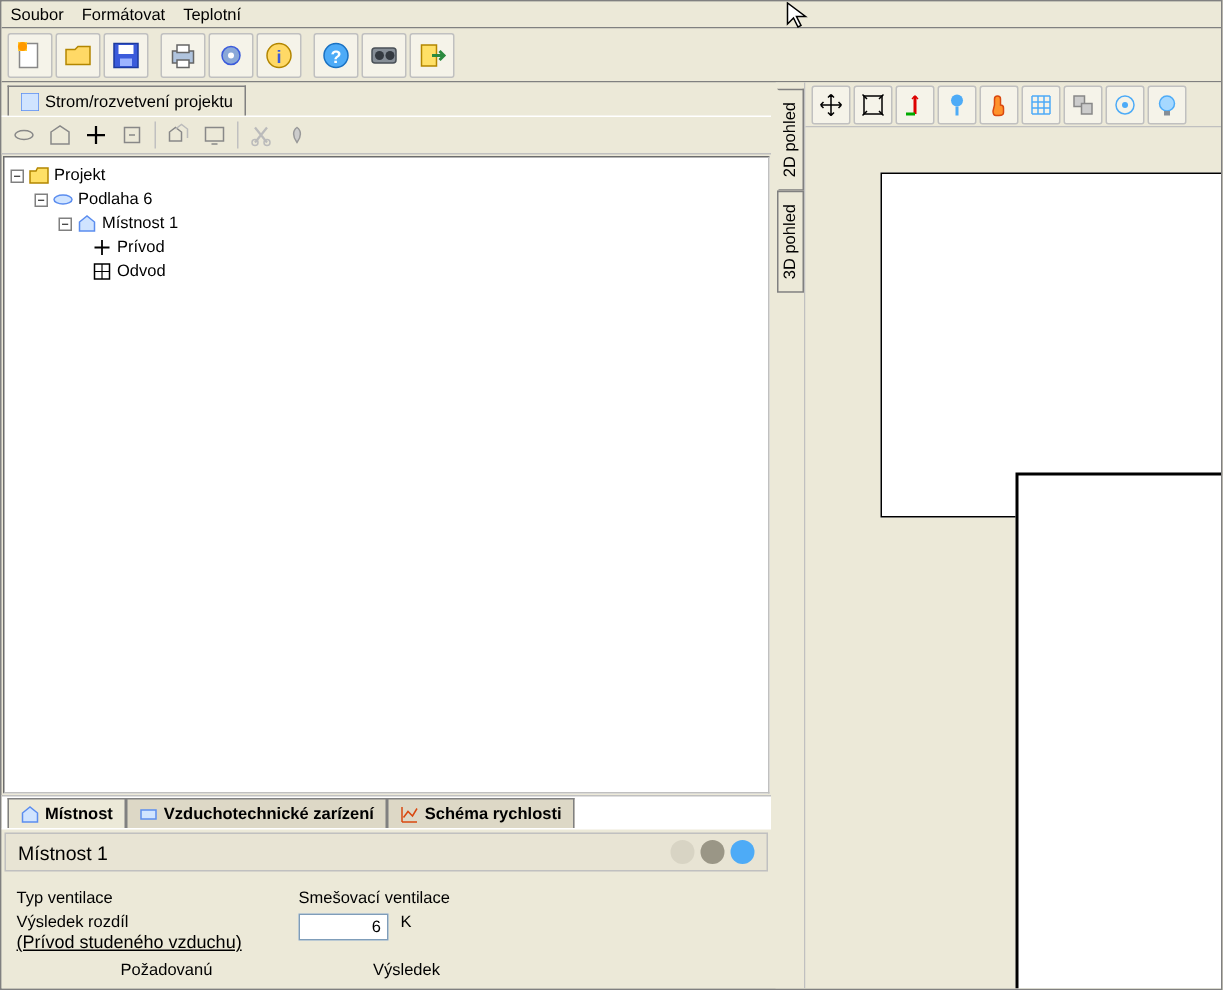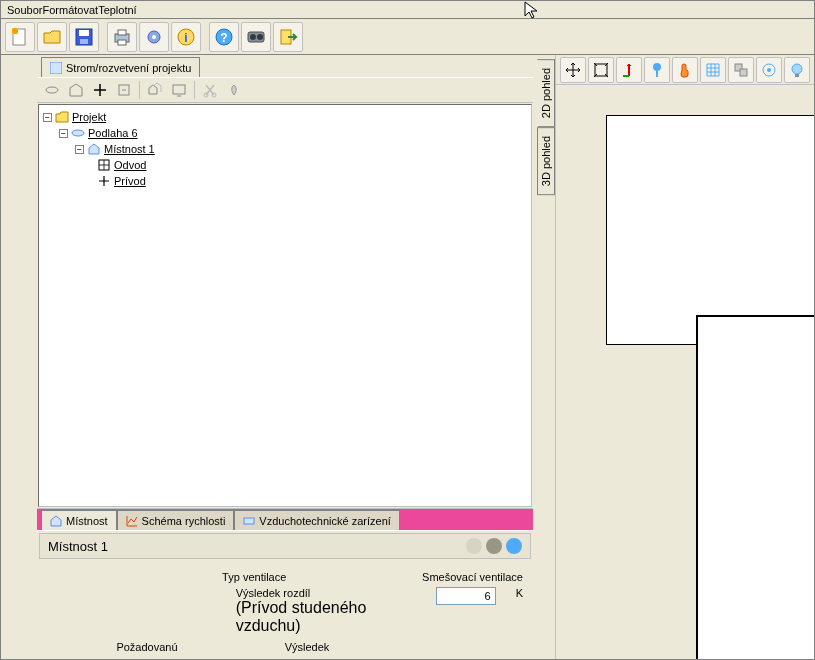--- a/index.html
+++ b/index.html
@@ -9,20 +9,21 @@
     font-size: 11px;
     background: #ece9d8;
     width: 815px;
     height: 660px;
     overflow: hidden;
     border: 1px solid #808080;
     position: relative;
   }
   .menubar {
     display: flex;
+    gap: 12px;
     padding: 2px 6px;
     background: #ece9d8;
     border-bottom: 1px solid #808080;
     height: 18px;
     align-items: center;
   }
   .menubar span { cursor: default; }
   .toolbar {
     display: flex;
     gap: 2px;
@@ -42,21 +43,20 @@
   .tb-sep { width: 4px; }
   .main-row {
     display: flex;
     height: calc(660px - 18px - 36px - 2px);
   }
   .left-panel {
     width: 516px;
     display: flex;
     flex-direction: column;
     border-right: 3px solid #ece9d8;
-    margin-left: 36px;
   }
   .tabstrip {
     display: flex;
     padding: 2px 4px 0 4px;
     background: #ece9d8;
     gap: 0;
     height: 22px;
     align-items: flex-end;
   }
   .tab {
@@ -113,28 +113,29 @@
     width: 9px; height: 9px;
     border: 1px solid #808080;
     background: #fff;
     font-size: 8px;
     line-height: 7px;
     text-align: center;
     font-family: monospace;
     cursor: pointer;
   }
   .node-icon { width: 14px; height: 12px; display:inline-flex; align-items:center; justify-content:center;}
-  .node-label { white-space: nowrap; text-decoration: underline; }
+  .node-label { white-space: nowrap; }
   .bottom-tabs {
     display: flex;
     padding: 2px 4px 0 4px;
-    background: #ec4899;
+    background: #ffffff;
     height: 22px;
     align-items: flex-end;
     border-top: 1px solid #c0c0c0;
+    font-weight: bold;
   }
   .detail-panel {
     background: #ece9d8;
     border-top: 1px solid #fff;
     padding: 0;
   }
   .detail-header {
     background: #e8e4d4;
     border: 1px solid #c0c0c0;
     border-bottom: 1px solid #c0c0c0;
@@ -150,34 +151,33 @@
   .circ {
     width: 16px; height: 16px; border-radius: 50%;
   }
   .detail-body {
     padding: 6px 10px;
   }
   .form-row {
     display: flex;
     align-items: center;
     margin: 4px 0;
-    gap: 20px;
-    justify-content: flex-end;
+    gap: 8px;
   }
   .form-label { width: 180px; }
   .form-input {
     width: 60px;
     height: 18px;
     text-align: right;
     padding: 0 4px;
     border: 1px solid #7f9db9;
     font-family: inherit;
     font-size: 11px;
   }
-  .sublabel { font-size: 16px; }
+  .sublabel { font-size: 12px; text-decoration: underline; }
   .col-headers {
     display: flex;
     font-weight: normal;
     margin-top: 6px;
   }
   .col-headers span:first-child { width: 200px; text-align:center;}
   .col-headers span:last-child { width: 120px; text-align:center;}
   .right-panel {
     flex: 1;
     display: flex;
@@ -416,60 +416,60 @@
         <span class="node-icon">
             <svg width="14" height="12">
               <path d="M2 5 L7 1 L12 5 L12 11 L2 11 Z" fill="#d0e4ff" stroke="#5b8def"></path>
             </svg>
           </span>
         <span class="node-label">Místnost 1</span>
       </div>
       <div class="tree-row" style="padding-left:56px">
         <span class="node-icon">
             <svg width="12" height="12">
-              <rect x="1" y="1" width="10" height="10" fill="none" stroke="#000"></rect>
-              <path d="M1 6 L11 6 M6 1 L6 11" stroke="#000" stroke-width="0.8"></path>
-            </svg>
-          </span>
-        <span class="node-label">Odvod</span>
+              <path d="M6 1 L6 11 M1 6 L11 6" stroke="#000" stroke-width="1.2"></path>
+            </svg>
+          </span>
+        <span class="node-label">Prívod</span>
       </div>
       <div class="tree-row" style="padding-left:56px">
         <span class="node-icon">
             <svg width="12" height="12">
-              <path d="M6 1 L6 11 M1 6 L11 6" stroke="#000" stroke-width="1.2"></path>
-            </svg>
-          </span>
-        <span class="node-label">Prívod</span>
+              <rect x="1" y="1" width="10" height="10" fill="none" stroke="#000"></rect>
+              <path d="M1 6 L11 6 M6 1 L6 11" stroke="#000" stroke-width="0.8"></path>
+            </svg>
+          </span>
+        <span class="node-label">Odvod</span>
       </div>
     </div>
 
     <div class="bottom-tabs">
       <div class="tab active">
         <span class="icon">
             <svg width="12" height="12">
               <path d="M1 5 L6 1 L11 5 L11 11 L1 11 Z" fill="#d0e4ff" stroke="#5b8def"></path>
             </svg>
           </span>
         <span>Místnost</span>
       </div>
       <div class="tab inactive">
         <span class="icon">
             <svg width="12" height="12">
-              <path d="M1 11 L1 1 M1 11 L11 11 M2 8 L5 4 L8 7 L11 2" fill="none" stroke="#d9480f"></path>
-            </svg>
-          </span>
-        <span>Schéma rychlosti</span>
+              <rect x="1" y="3" width="10" height="6" fill="#d0e4ff" stroke="#5b8def"></rect>
+            </svg>
+          </span>
+        <span>Vzduchotechnické zarízení</span>
       </div>
       <div class="tab inactive">
         <span class="icon">
             <svg width="12" height="12">
-              <rect x="1" y="3" width="10" height="6" fill="#d0e4ff" stroke="#5b8def"></rect>
-            </svg>
-          </span>
-        <span>Vzduchotechnické zarízení</span>
+              <path d="M1 11 L1 1 M1 11 L11 11 M2 8 L5 4 L8 7 L11 2" fill="none" stroke="#d9480f"></path>
+            </svg>
+          </span>
+        <span>Schéma rychlosti</span>
       </div>
     </div>
 
     <div class="detail-panel">
       <div class="detail-header">
         <span>Místnost 1</span>
         <div class="circles">
           <div class="circ" style="background:#d8d4c4"></div>
           <div class="circ" style="background:#9a9686"></div>
           <div class="circ" style="background:#4dabf7"></div>

